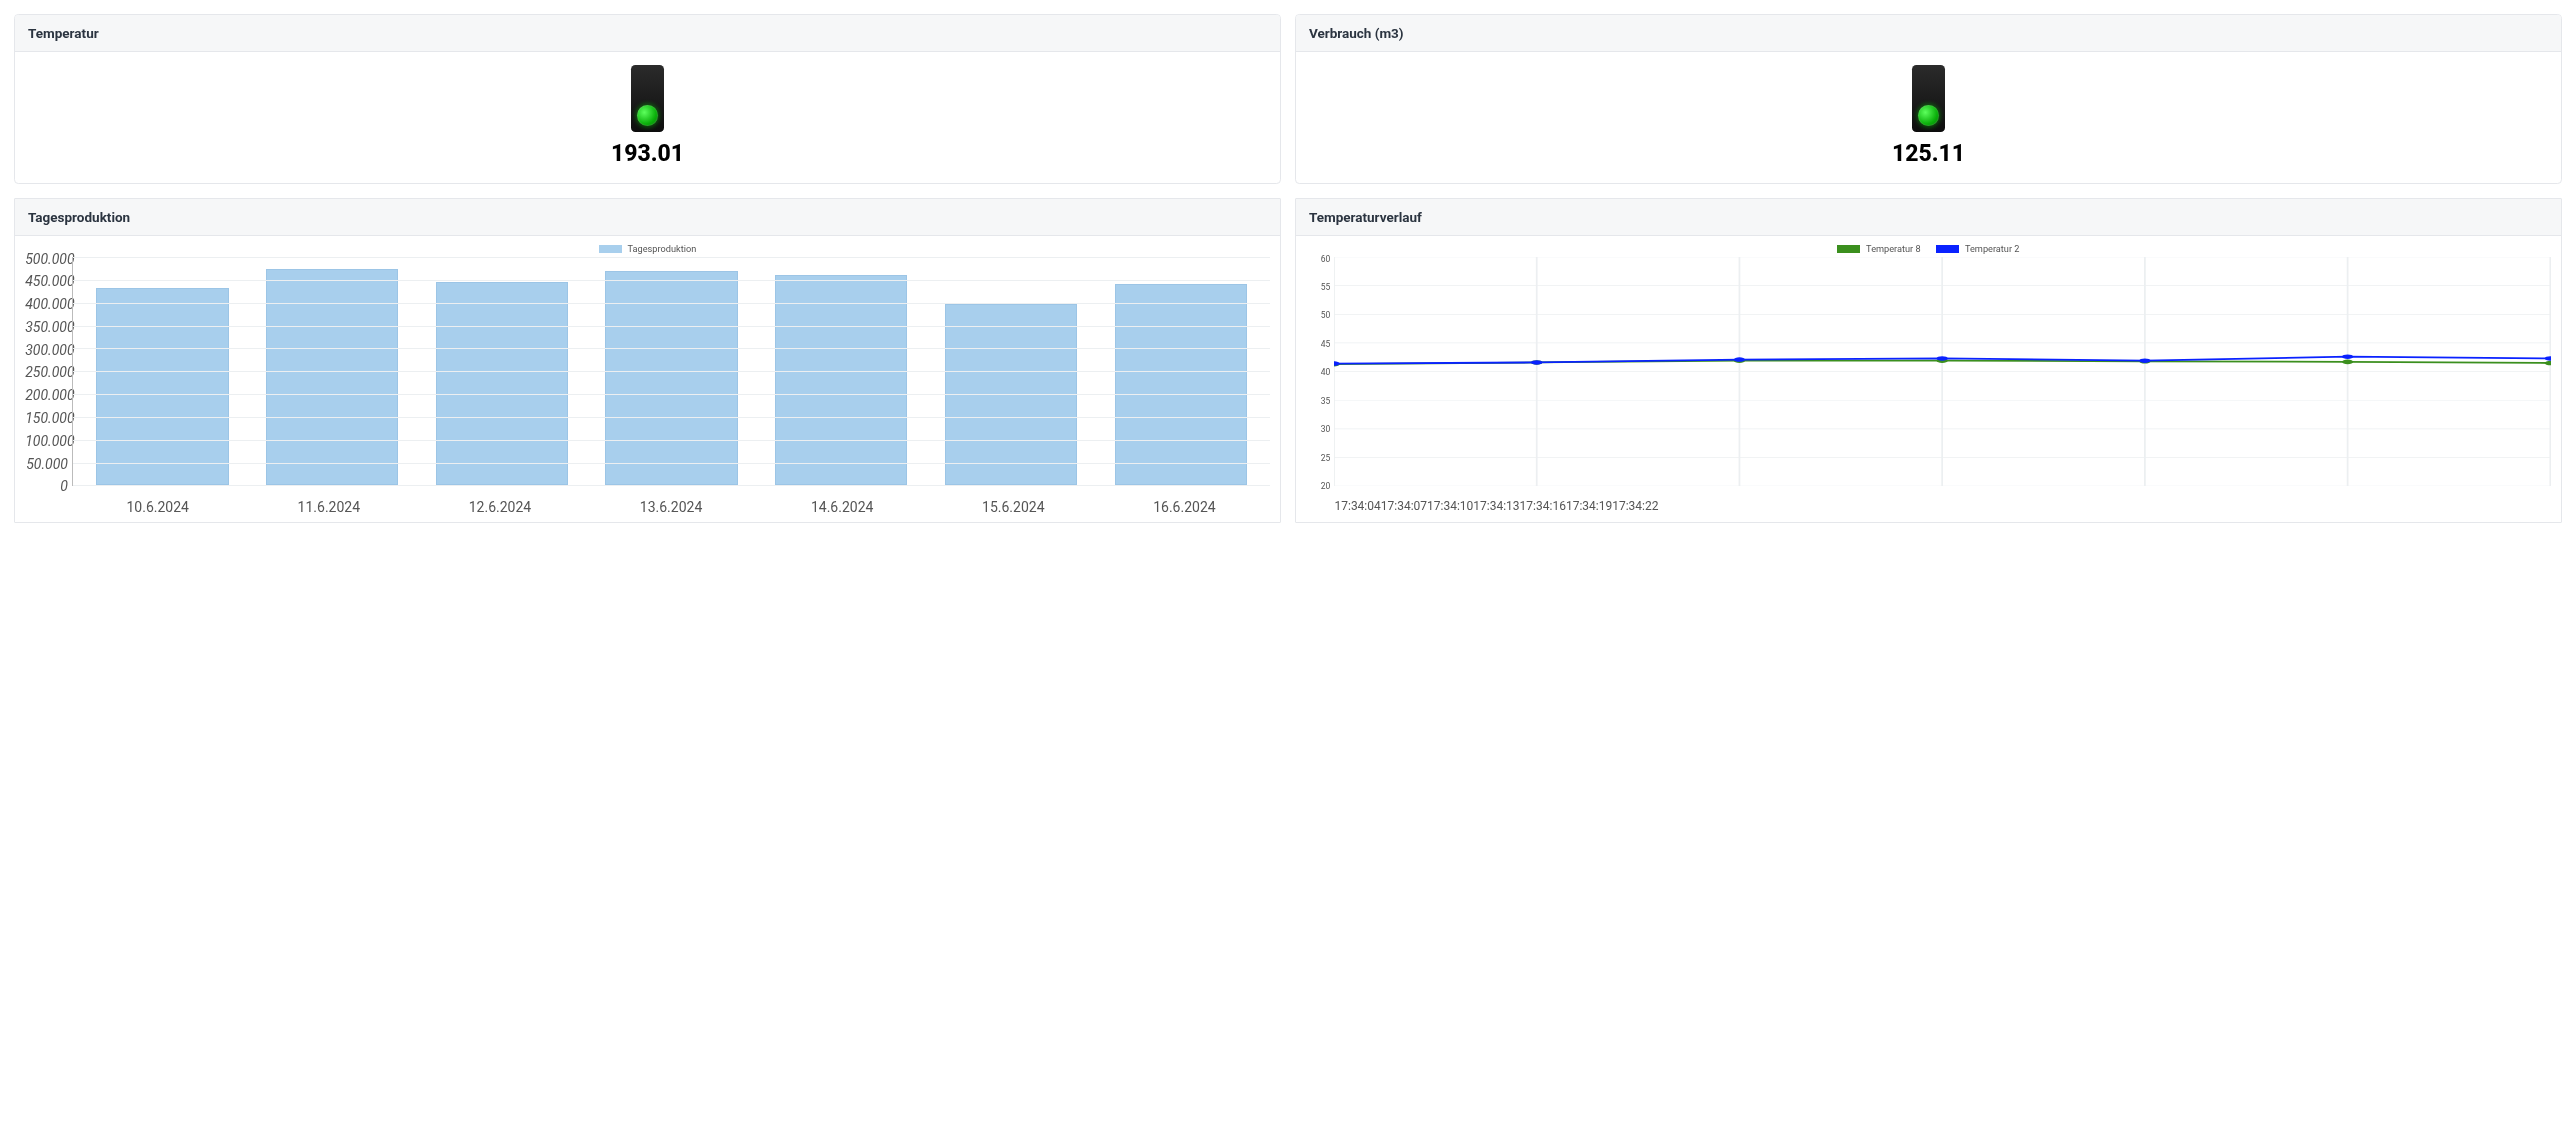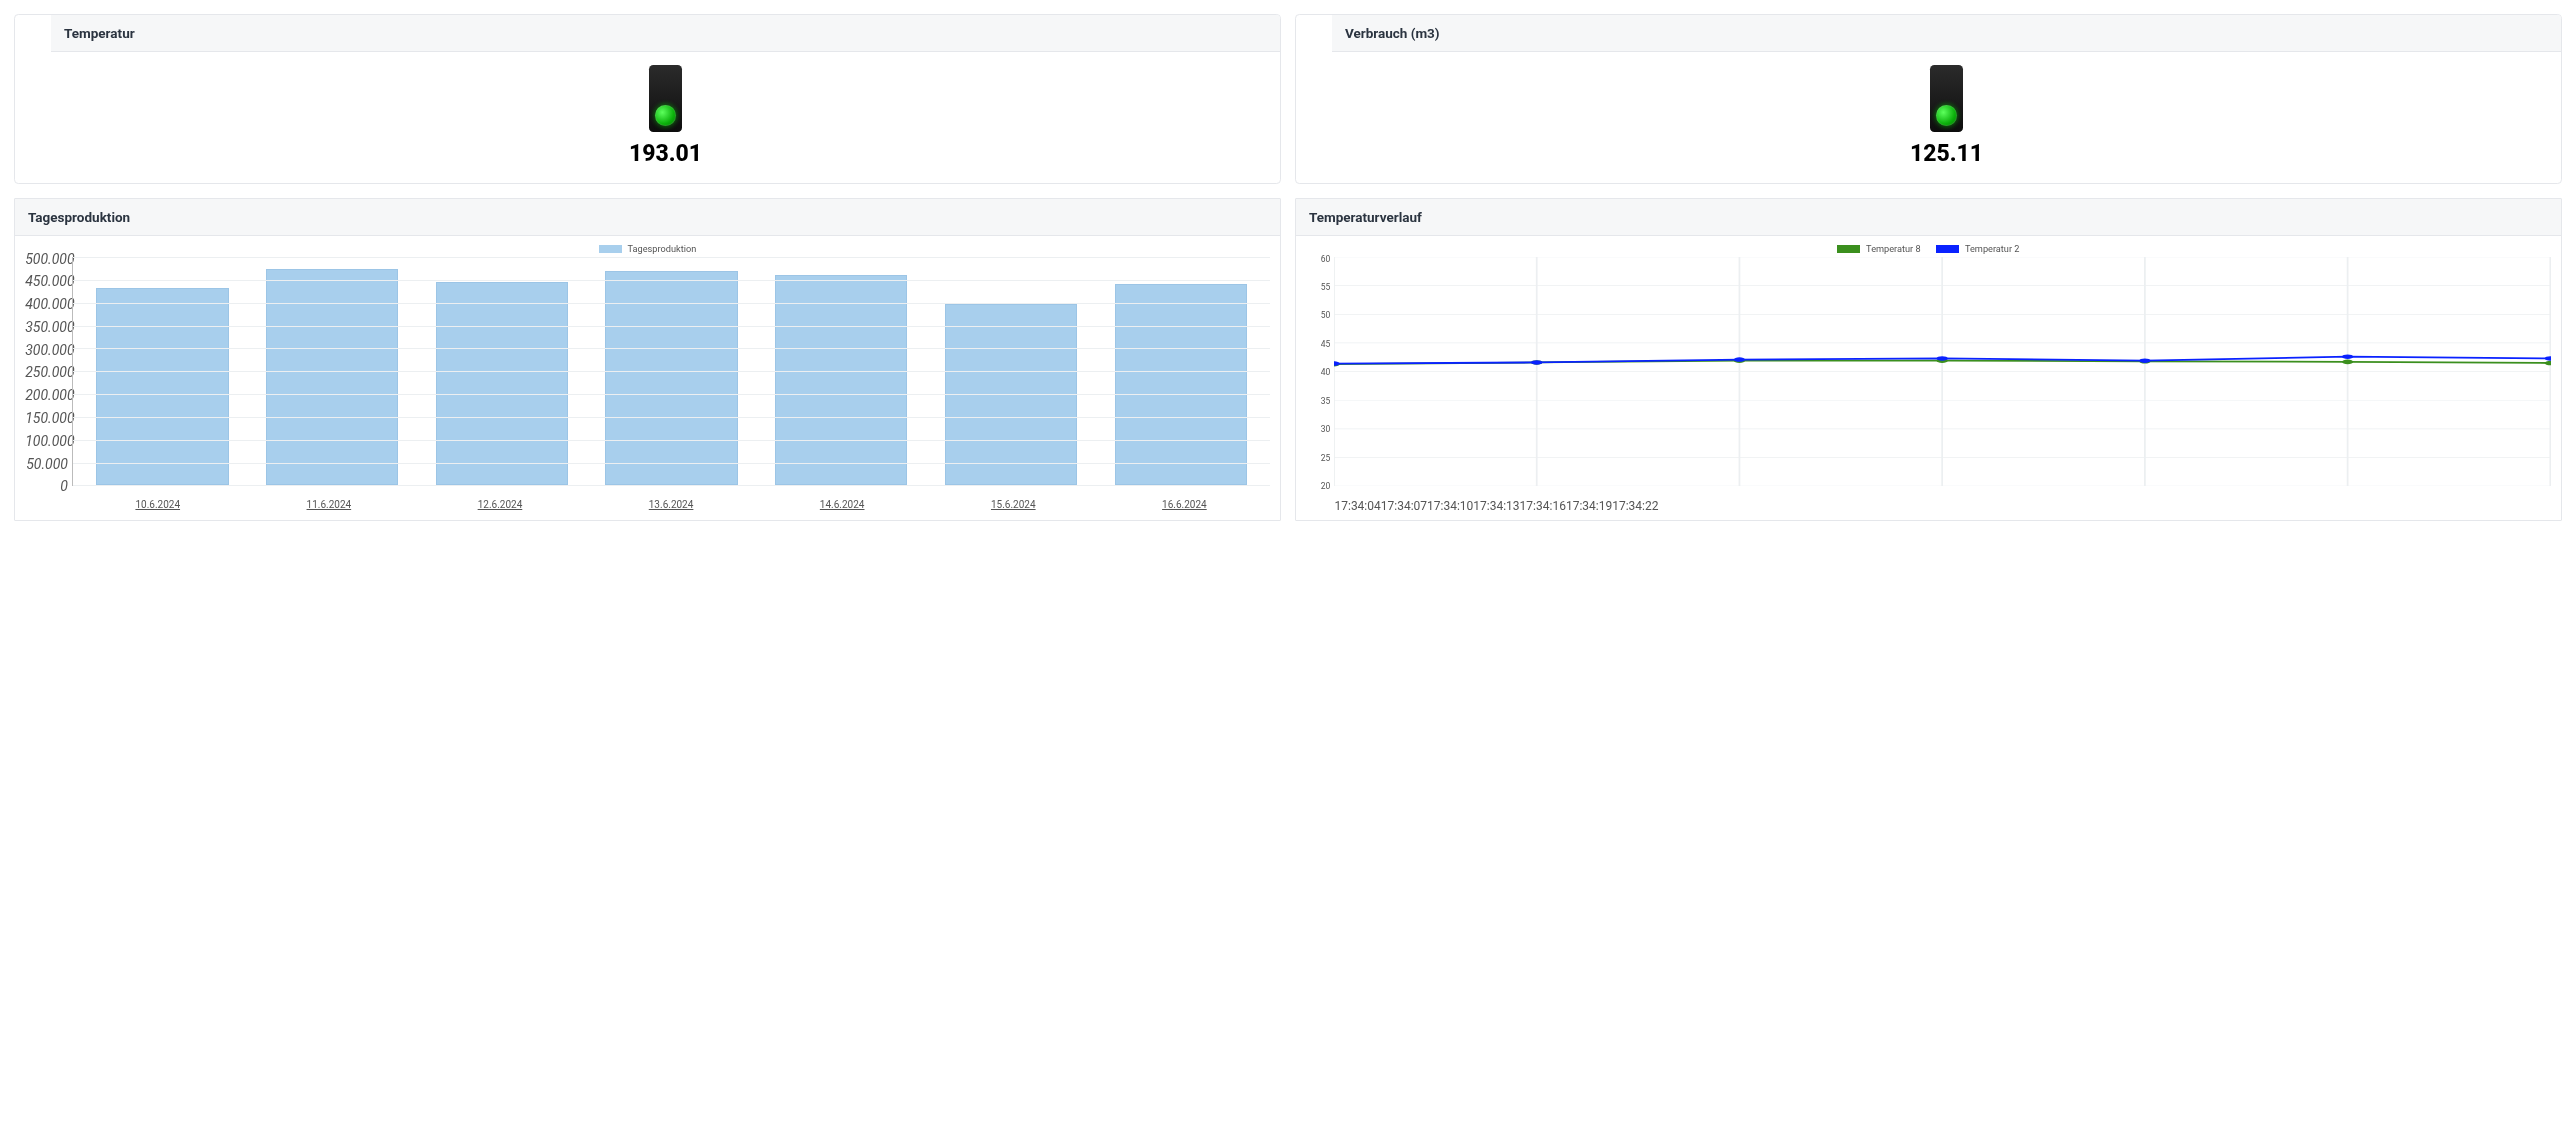--- a/index.html
+++ b/index.html
@@ -13,21 +13,20 @@
     display: flex;
     gap: 14.2px;
     margin-bottom: 14.2px;
   }
   .kpi-card {
     flex: 1;
     border: 0.7px solid #e5e7eb;
     border-radius: 4.3px;
     overflow: hidden;
     background: #fff;
-    padding-left: 36px;
   }
   .card-header {
     background: #f6f7f8;
     border-bottom: 0.7px solid #e5e7eb;
     padding: 10px 12.8px;
     font-weight: 700;
     font-size: 13.5px;
     color: #2b3440;
   }
   .kpi-body {
@@ -128,23 +127,22 @@
     position: relative;
   }
   .bar {
     width: 78%;
     background: #a8cfed;
     border: 0.7px solid #9cc5e6;
   }
   .x-labels {
     display: flex;
     margin-left: 47px;
-    font-size: 10px;
-    color: #555;
-    text-decoration: underline;
+    font-size: 14px;
+    color: #555;
   }
   .x-label { flex: 1; text-align: center; }
 
   .line-chart-area {
     position: relative;
     height: 242px;
     display: flex;
   }
   .line-plot {
     flex: 1;

